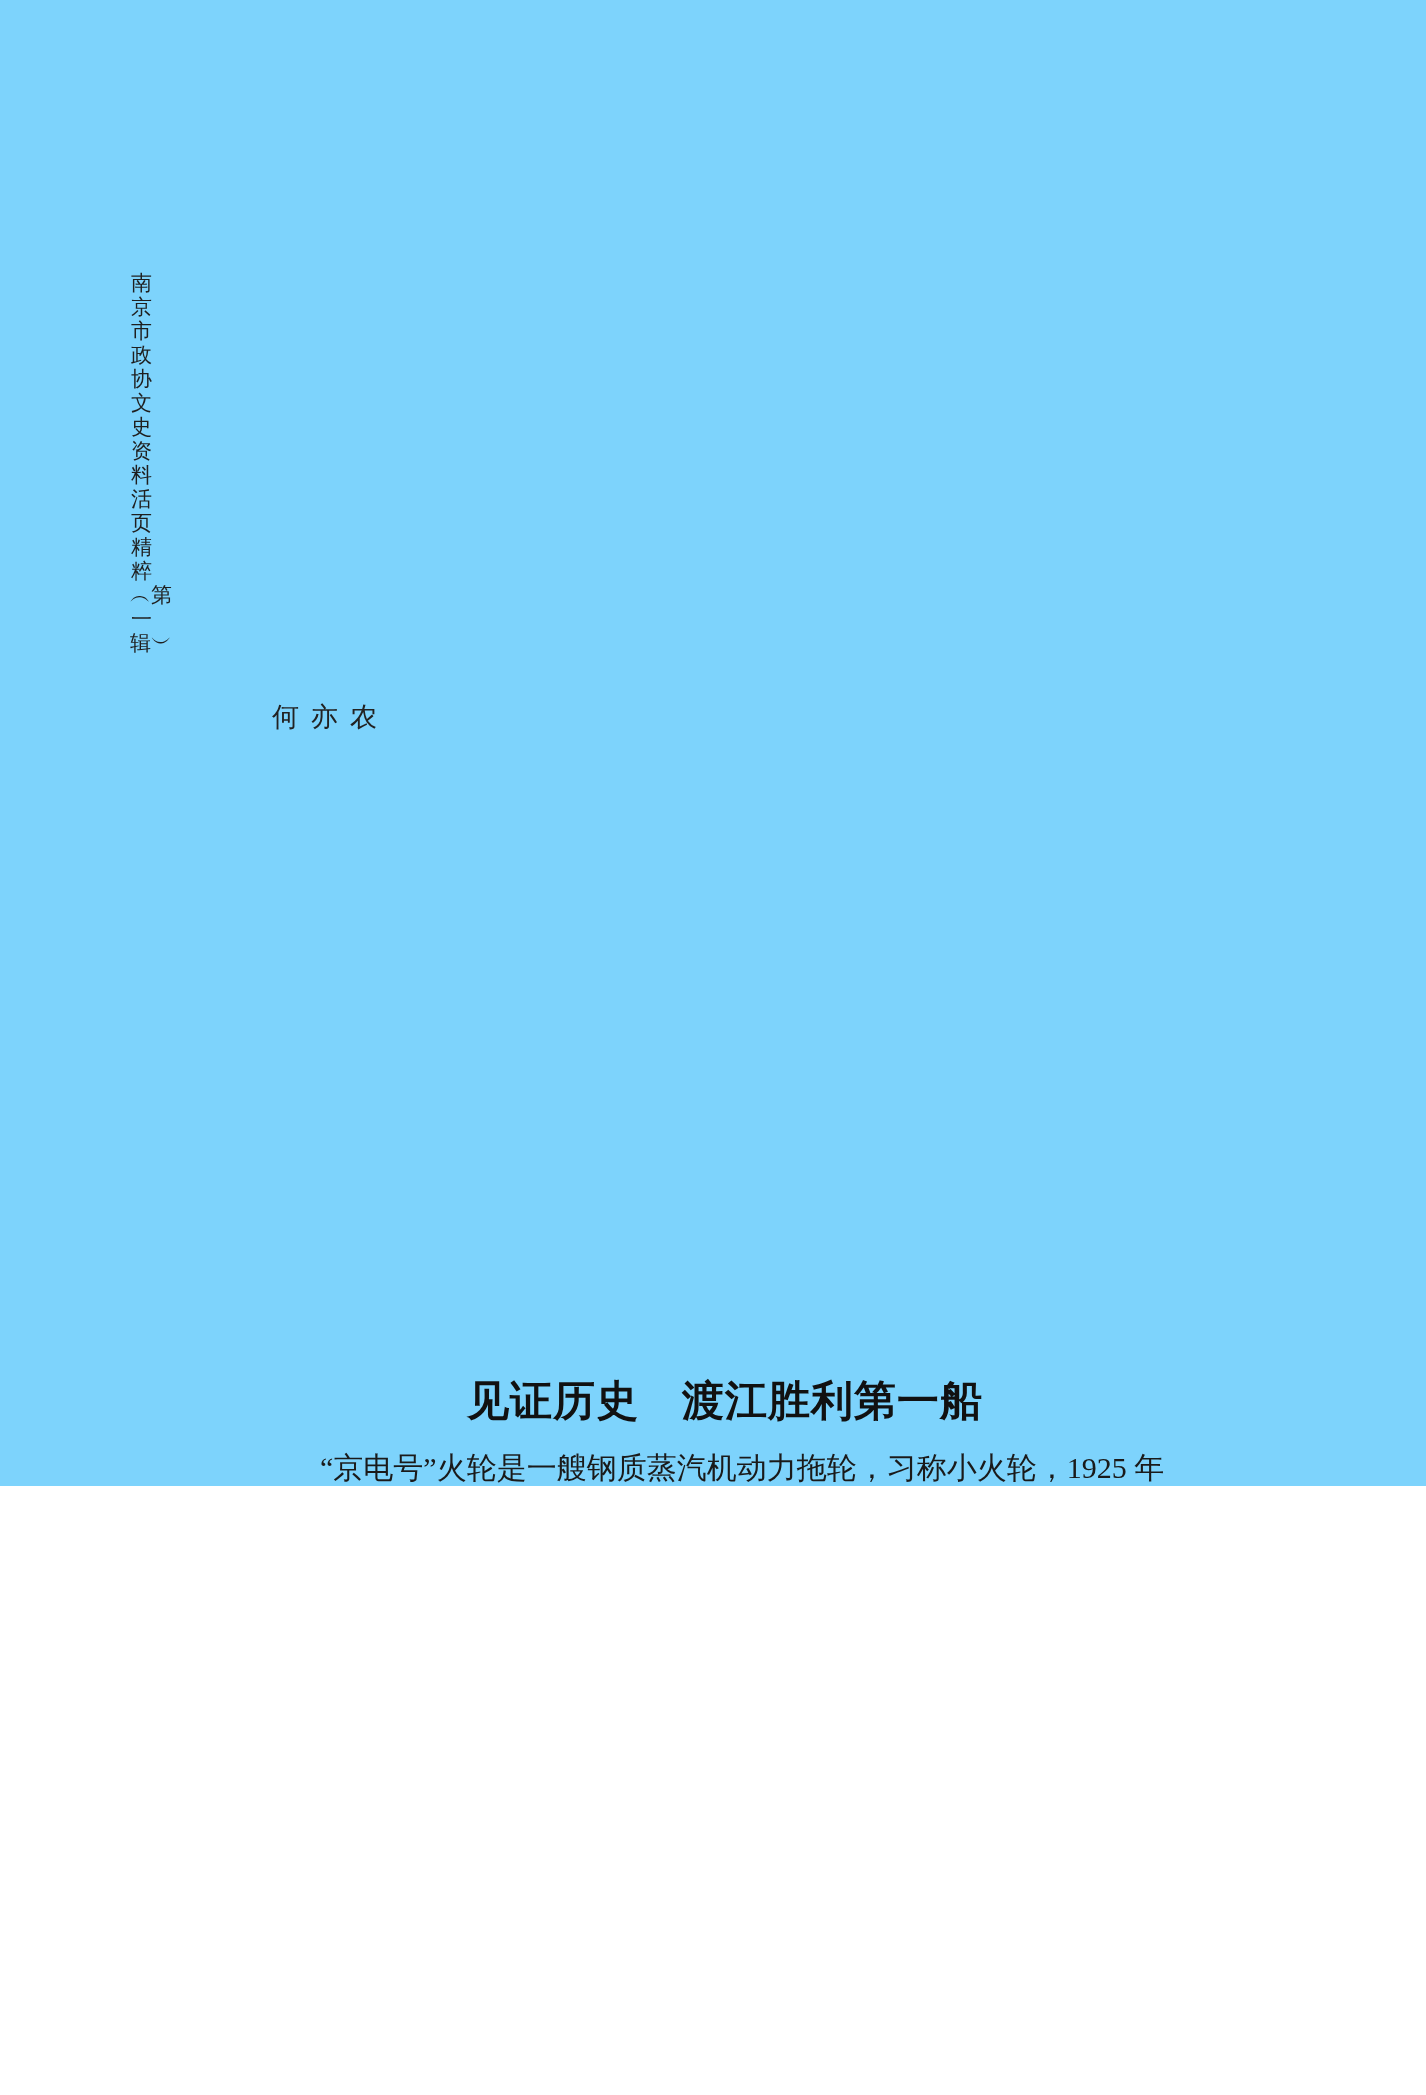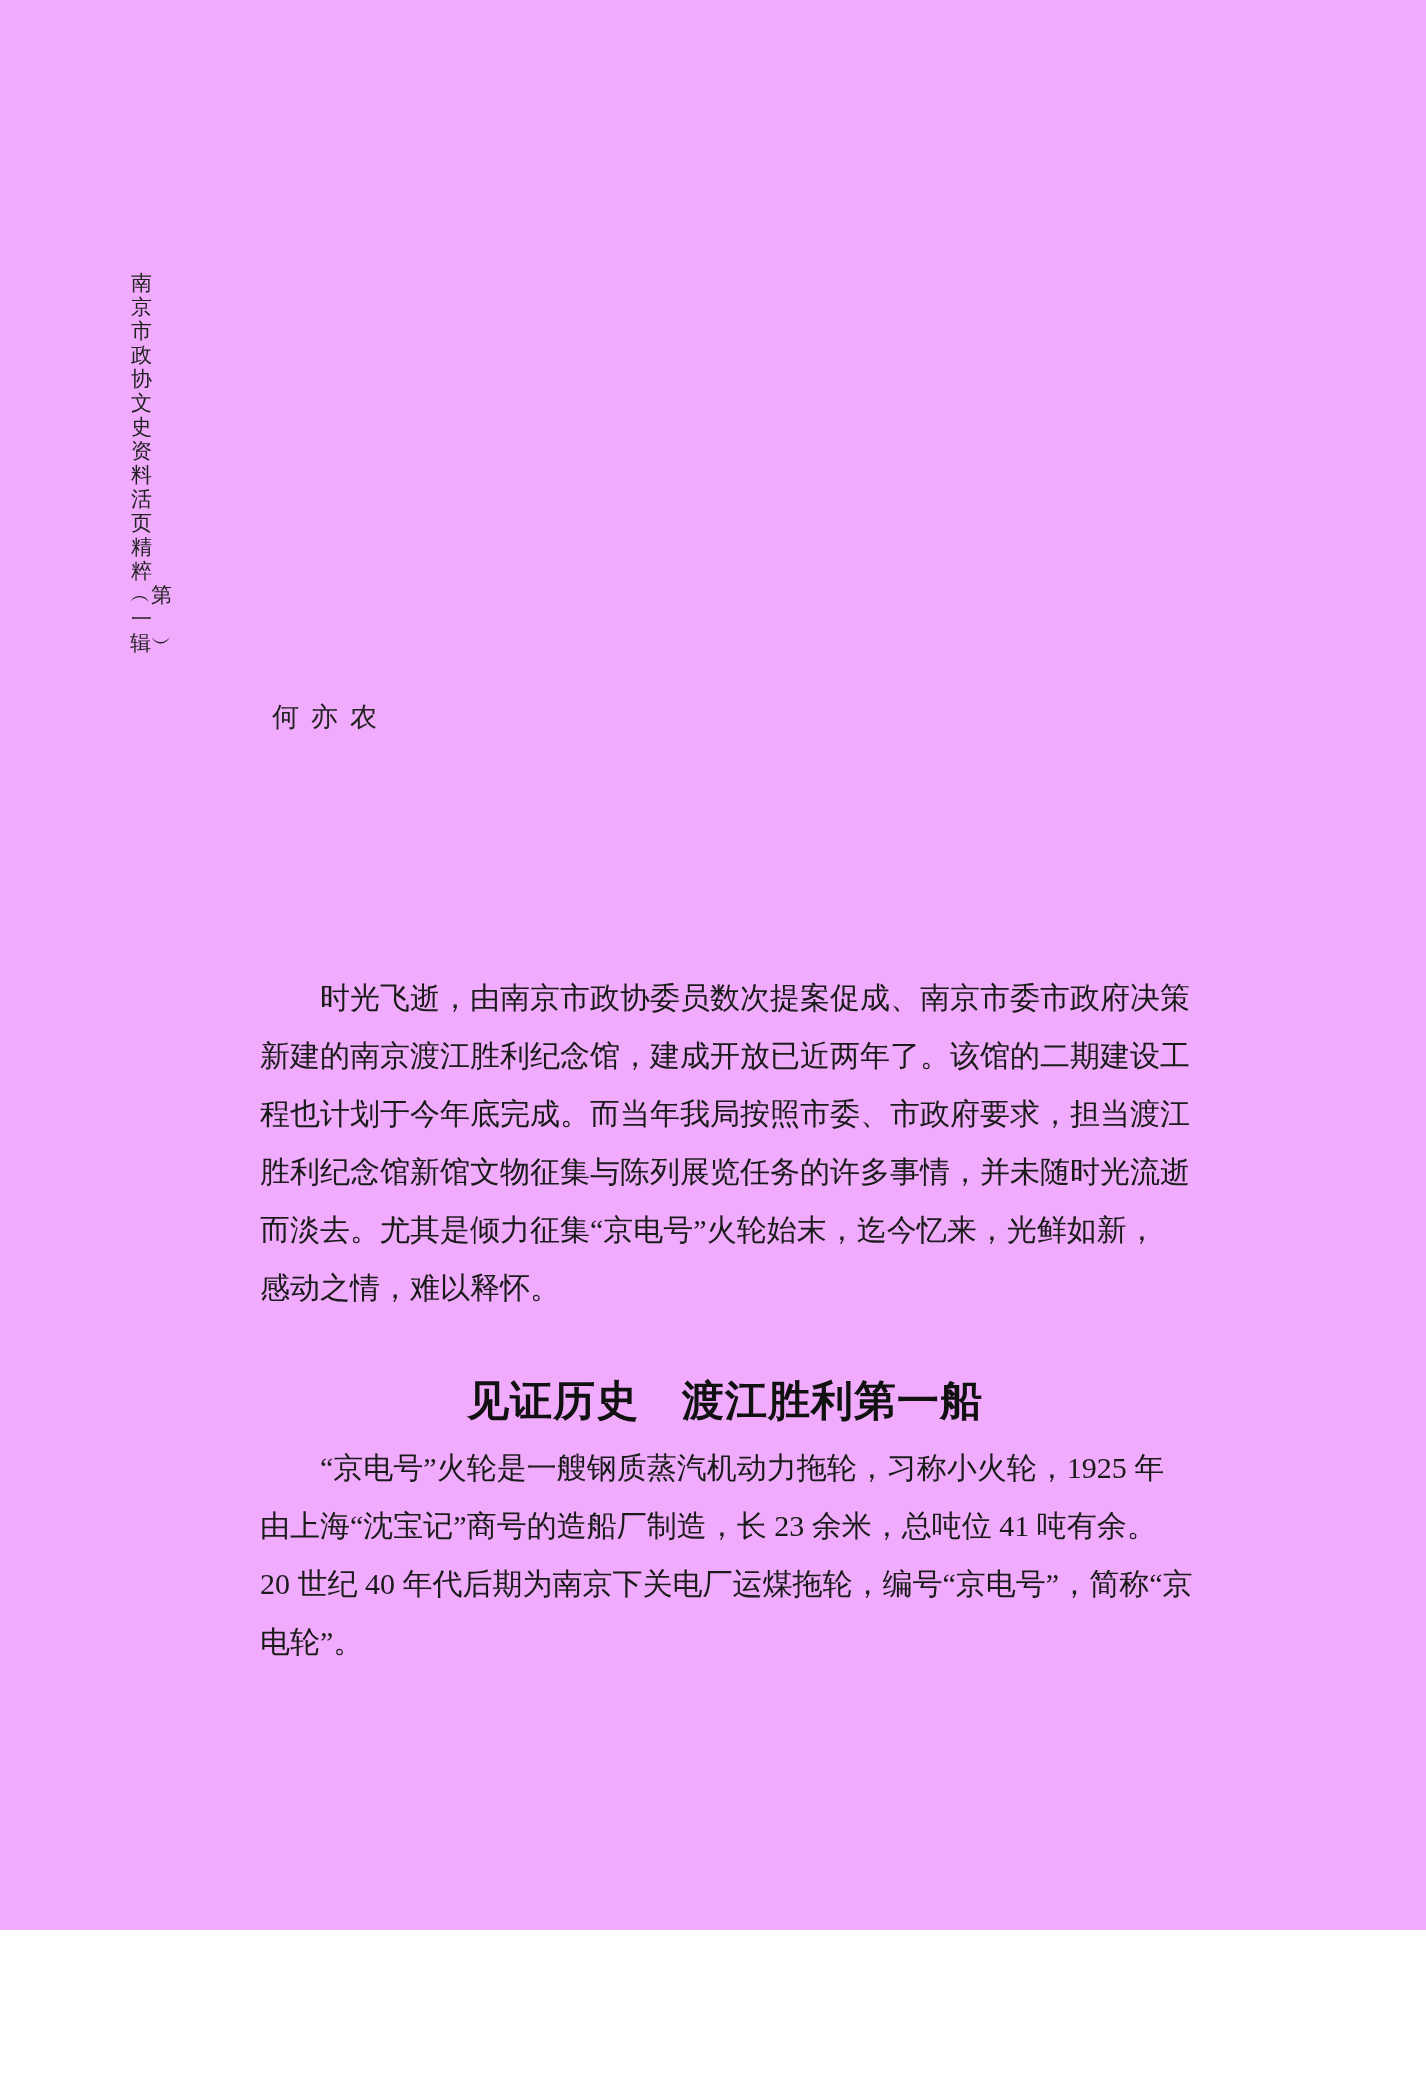--- a/index.html
+++ b/index.html
@@ -2,22 +2,22 @@
 <html><head>
 <meta charset="utf-8">
 <style>
   * { margin: 0; padding: 0; box-sizing: border-box; }
   html, body { background: #ffffff; }
   body { font-family: "Liberation Serif", "DejaVu Serif", serif; }
 
   .page {
     position: relative;
     width: 1426px;
-    height: 1930px;
-    background: #f0abfc;
+    height: 1486px;
+    background: #7dd3fc;
     color: #1a1a1a;
     overflow: hidden;
   }
 
   
   .sidebar-text {
     position: absolute;
     left: 130px;
     top: 271px;
     width: 23px;
@@ -112,26 +112,20 @@
 
 <div class="page">
 
   <div class="sidebar-text">南京市政协文史资料活页精粹︵第一辑︶</div>
 
   <div class="content">
 
 
     <div class="author">何亦农</div>
 
-    <p class="para" id="para-intro">时光飞逝，由南京市政协委员数次提案促成、南京市委市政府决策
-新建的南京渡江胜利纪念馆，建成开放已近两年了。该馆的二期建设工
-程也计划于今年底完成。而当年我局按照市委、市政府要求，担当渡江
-胜利纪念馆新馆文物征集与陈列展览任务的许多事情，并未随时光流逝
-而淡去。尤其是倾力征集“京电号”火轮始末，迄今忆来，光鲜如新，
-感动之情，难以释怀。</p>
 
     <h2 class="section-heading">见证历史　渡江胜利第一船</h2>
 
     <p class="para" id="para-section-1">“京电号”火轮是一艘钢质蒸汽机动力拖轮，习称小火轮，1925 年
 由上海“沈宝记”商号的造船厂制造，长 23 余米，总吨位 41 吨有余。
 20 世纪 40 年代后期为南京下关电厂运煤拖轮，编号“京电号”，简称“京
 电轮”。</p>
 
 
   </div>

